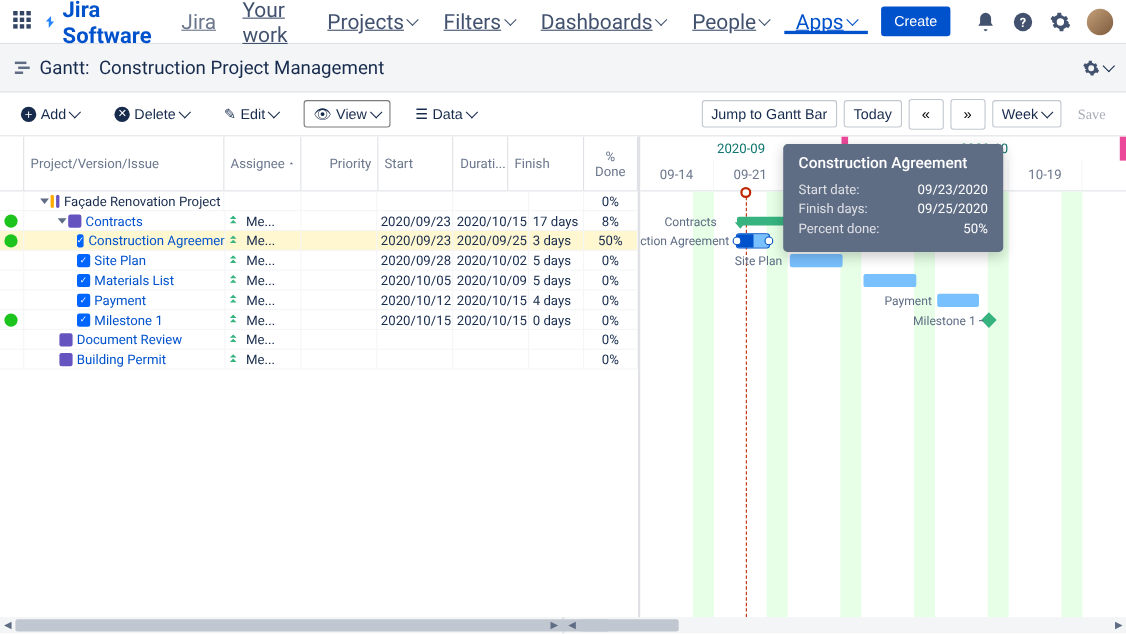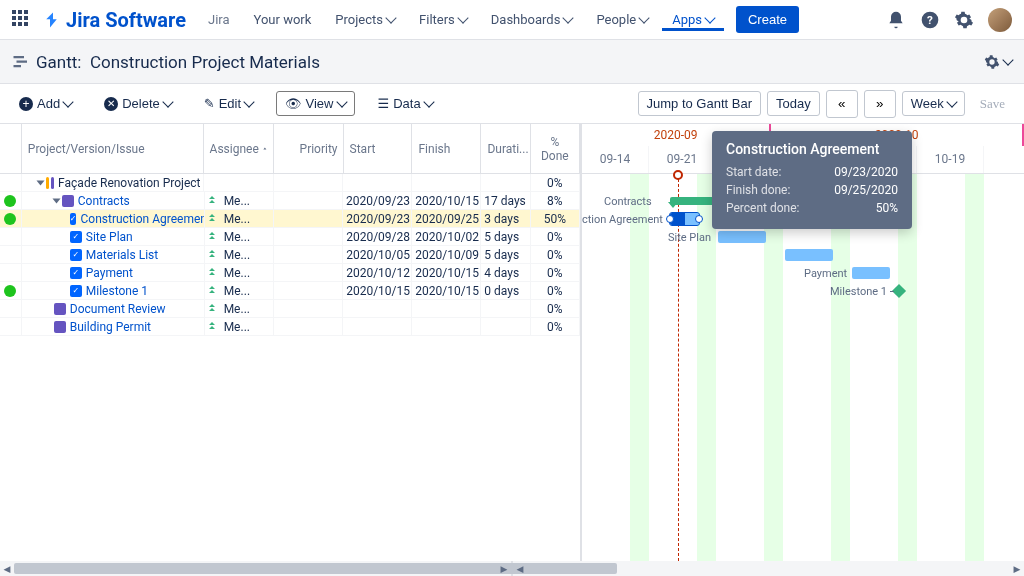--- a/index.html
+++ b/index.html
@@ -4,21 +4,21 @@
 <style>
 * { box-sizing: border-box; margin: 0; padding: 0; }
 body { font-family: -apple-system, BlinkMacSystemFont, "Segoe UI", Roboto, sans-serif; font-size: 13px; color: #172b4d; background: #fff; width: 1024px; height: 576px; overflow: hidden; }
 
 
 .top-nav { height: 40px; display: flex; align-items: center; padding: 0 12px; border-bottom: 1px solid #dfe1e6; gap: 4px; }
 .apps-icon { width: 20px; height: 20px; display: grid; grid-template-columns: repeat(3, 4px); grid-template-rows: repeat(3, 4px); gap: 2px; cursor: pointer; }
 .apps-icon span { background: #344563; }
 .jira-logo { display: flex; align-items: center; gap: 4px; color: #0052cc; font-weight: 700; font-size: 20px; margin: 0 8px; cursor: pointer; }
 .jira-logo svg { width: 18px; height: 18px; }
-.nav-link { padding: 8px 10px; color: #42526e; cursor: pointer; display: flex; align-items: center; gap: 4px; font-size: 13px; }
+.nav-link { padding: 8px 10px; color: #42526e; cursor: pointer; display: flex; align-items: center; gap: 4px; font-size: 19px; text-decoration: underline; }
 .nav-link.dim { color: #6b778c; }
 .nav-link.active { color: #0052cc; border-bottom: 3px solid #0052cc; padding-bottom: 5px; height: 23px; }
 .chevron-down { width: 8px; height: 8px; border-right: 1.5px solid currentColor; border-bottom: 1.5px solid currentColor; transform: rotate(45deg); margin-top: -3px; }
 .create-btn { background: #0052cc; color: #fff; border: none; border-radius: 3px; padding: 6px 12px; font-weight: 500; cursor: pointer; font-size: 13px; margin-left: 8px; }
 .spacer { flex: 1; }
 .search-box { position: relative; }
 .search-box input { width: 180px; padding: 5px 8px 5px 28px; border: 1px solid #dfe1e6; border-radius: 4px; font-size: 13px; background: #fafbfc; }
 .search-box .search-icon { position: absolute; left: 8px; top: 50%; transform: translateY(-50%); width: 14px; height: 14px; }
 .top-icons { display: flex; align-items: center; gap: 14px; margin-left: 14px; }
 .top-icons > * { width: 20px; height: 20px; cursor: pointer; color: #42526e; }
@@ -69,21 +69,21 @@
 .task-icon { width: 12px; height: 12px; background: #0065ff; border-radius: 2px; display: inline-flex; align-items: center; justify-content: center; }
 .task-icon::after { content: "✓"; color: #fff; font-size: 8px; }
 .ylw-icon { width: 12px; height: 12px; background: #ffab00; border-radius: 2px; display: inline-block; }
 .row a { color: #0052cc; text-decoration: none; cursor: pointer; }
 .assignee-icons { display: flex; gap: 1px; }
 .arrow-up-sort { width: 10px; height: 10px; }
 
 
 .timeline-header { height: 50px; display: flex; flex-direction: column; border-bottom: 1px solid #dfe1e6; }
 .month-row { height: 22px; display: flex; }
-.month-cell { border-right: 2px solid #ec4899; display: flex; align-items: center; justify-content: center; font-size: 12px; color: #c2410c; }
+.month-cell { border-right: 6px solid #ec4899; display: flex; align-items: center; justify-content: center; font-size: 12px; color: #0f766e; }
 .day-row { height: 28px; display: flex; }
 .day-cell { width: 67px; border-right: 1px solid #f4f5f7; display: flex; align-items: center; justify-content: center; font-size: 12px; color: #6b778c; }
 .timeline-body { position: relative; height: calc(100% - 50px); }
 .weekend-col { position: absolute; top: 0; bottom: 0; background: #e6ffe6; width: 19px; }
 .today-line { position: absolute; top: 0; bottom: 0; border-left: 1px dashed #bf2600; }
 .today-marker { position: absolute; width: 10px; height: 10px; border: 2px solid #bf2600; border-radius: 50%; background: #fff; left: -6px; top: -4px; }
 
 .gantt-row { height: 18px; position: relative; display: flex; align-items: center; }
 .gantt-label { font-size: 11px; color: #5e6c84; position: absolute; white-space: nowrap; }
 .gantt-bar { position: absolute; height: 12px; border-radius: 2px; background: #79c0ff; top: 3px; }
@@ -165,21 +165,21 @@
     <div class="avatar"></div>
   </div>
 </div>
 
 <div class="gantt-header">
   <svg class="gicon" viewBox="0 0 24 24" fill="#5e6c84">
       <rect x="2" y="4" width="14" height="3"></rect>
       <rect x="6" y="10" width="14" height="3"></rect>
       <rect x="2" y="16" width="10" height="3"></rect>
     </svg>
-  <span class="title"><span>Gantt:</span>&nbsp;&nbsp;<span>Construction Project Materials</span></span>
+  <span class="title"><span>Gantt:</span>&nbsp;&nbsp;<span>Construction Project Management</span></span>
   <div class="gear">
     <svg width="16" height="16" viewBox="0 0 24 24" fill="#42526e">
         <path d="M12 8a4 4 0 100 8 4 4 0 000-8zm9 4a7 7 0 01-.2 1.6l2 1.6-2 3.4-2.4-.8a7 7 0 01-2.8 1.6l-.4 2.6h-4l-.4-2.6a7 7 0 01-2.8-1.6l-2.4.8-2-3.4 2-1.6A7 7 0 013 12a7 7 0 01.2-1.6l-2-1.6 2-3.4 2.4.8a7 7 0 012.8-1.6L8.8 2h4l.4 2.6a7 7 0 012.8 1.6l2.4-.8 2 3.4-2 1.6A7 7 0 0121 12z"></path>
       </svg>
     <span class="chevron-down"></span>
   </div>
 </div>
 
 <div class="toolbar">
   <button class="tbtn">
@@ -227,22 +227,22 @@
       <div class="col status-col"></div>
       <div class="col name-col">Project/Version/Issue</div>
       <div class="col assignee-col">
           <span>Assignee</span>
           <svg class="arrow-up-sort" viewBox="0 0 10 10">
             <path d="M5 1l4 5H1z" fill="#5e6c84"></path>
           </svg>
         </div>
       <div class="col priority-col">Priority</div>
       <div class="col start-col">Start</div>
+      <div class="col duration-col">Durati...</div>
       <div class="col finish-col">Finish</div>
-      <div class="col duration-col">Durati...</div>
       <div class="col done-col">% Done</div>
     </div>
     <div class="grid-body" id="grid-body">
         <div class="row">
           <div class="cell status-col center"></div>
           <div class="cell name-col" style="padding-left: 16px;">
             <span class="twisty"></span>
             <span class="ylw-icon" style="margin-right:2px"></span>
             <span class="epic-icon" style="margin-right:4px"></span>
             <span>Façade Renovation Project</span>
@@ -480,21 +480,21 @@
         </div>
       </div>
 
     <div class="tooltip" style="left:130px;top:7px">
       <div class="ttitle">Construction Agreement</div>
       <div class="trow">
           <span>Start date:</span>
           <span>09/23/2020</span>
         </div>
       <div class="trow">
-          <span>Finish done:</span>
+          <span>Finish days:</span>
           <span>09/25/2020</span>
         </div>
       <div class="trow">
           <span>Percent done:</span>
           <span>50%</span>
         </div>
     </div>
   </div>
 </div>
 

